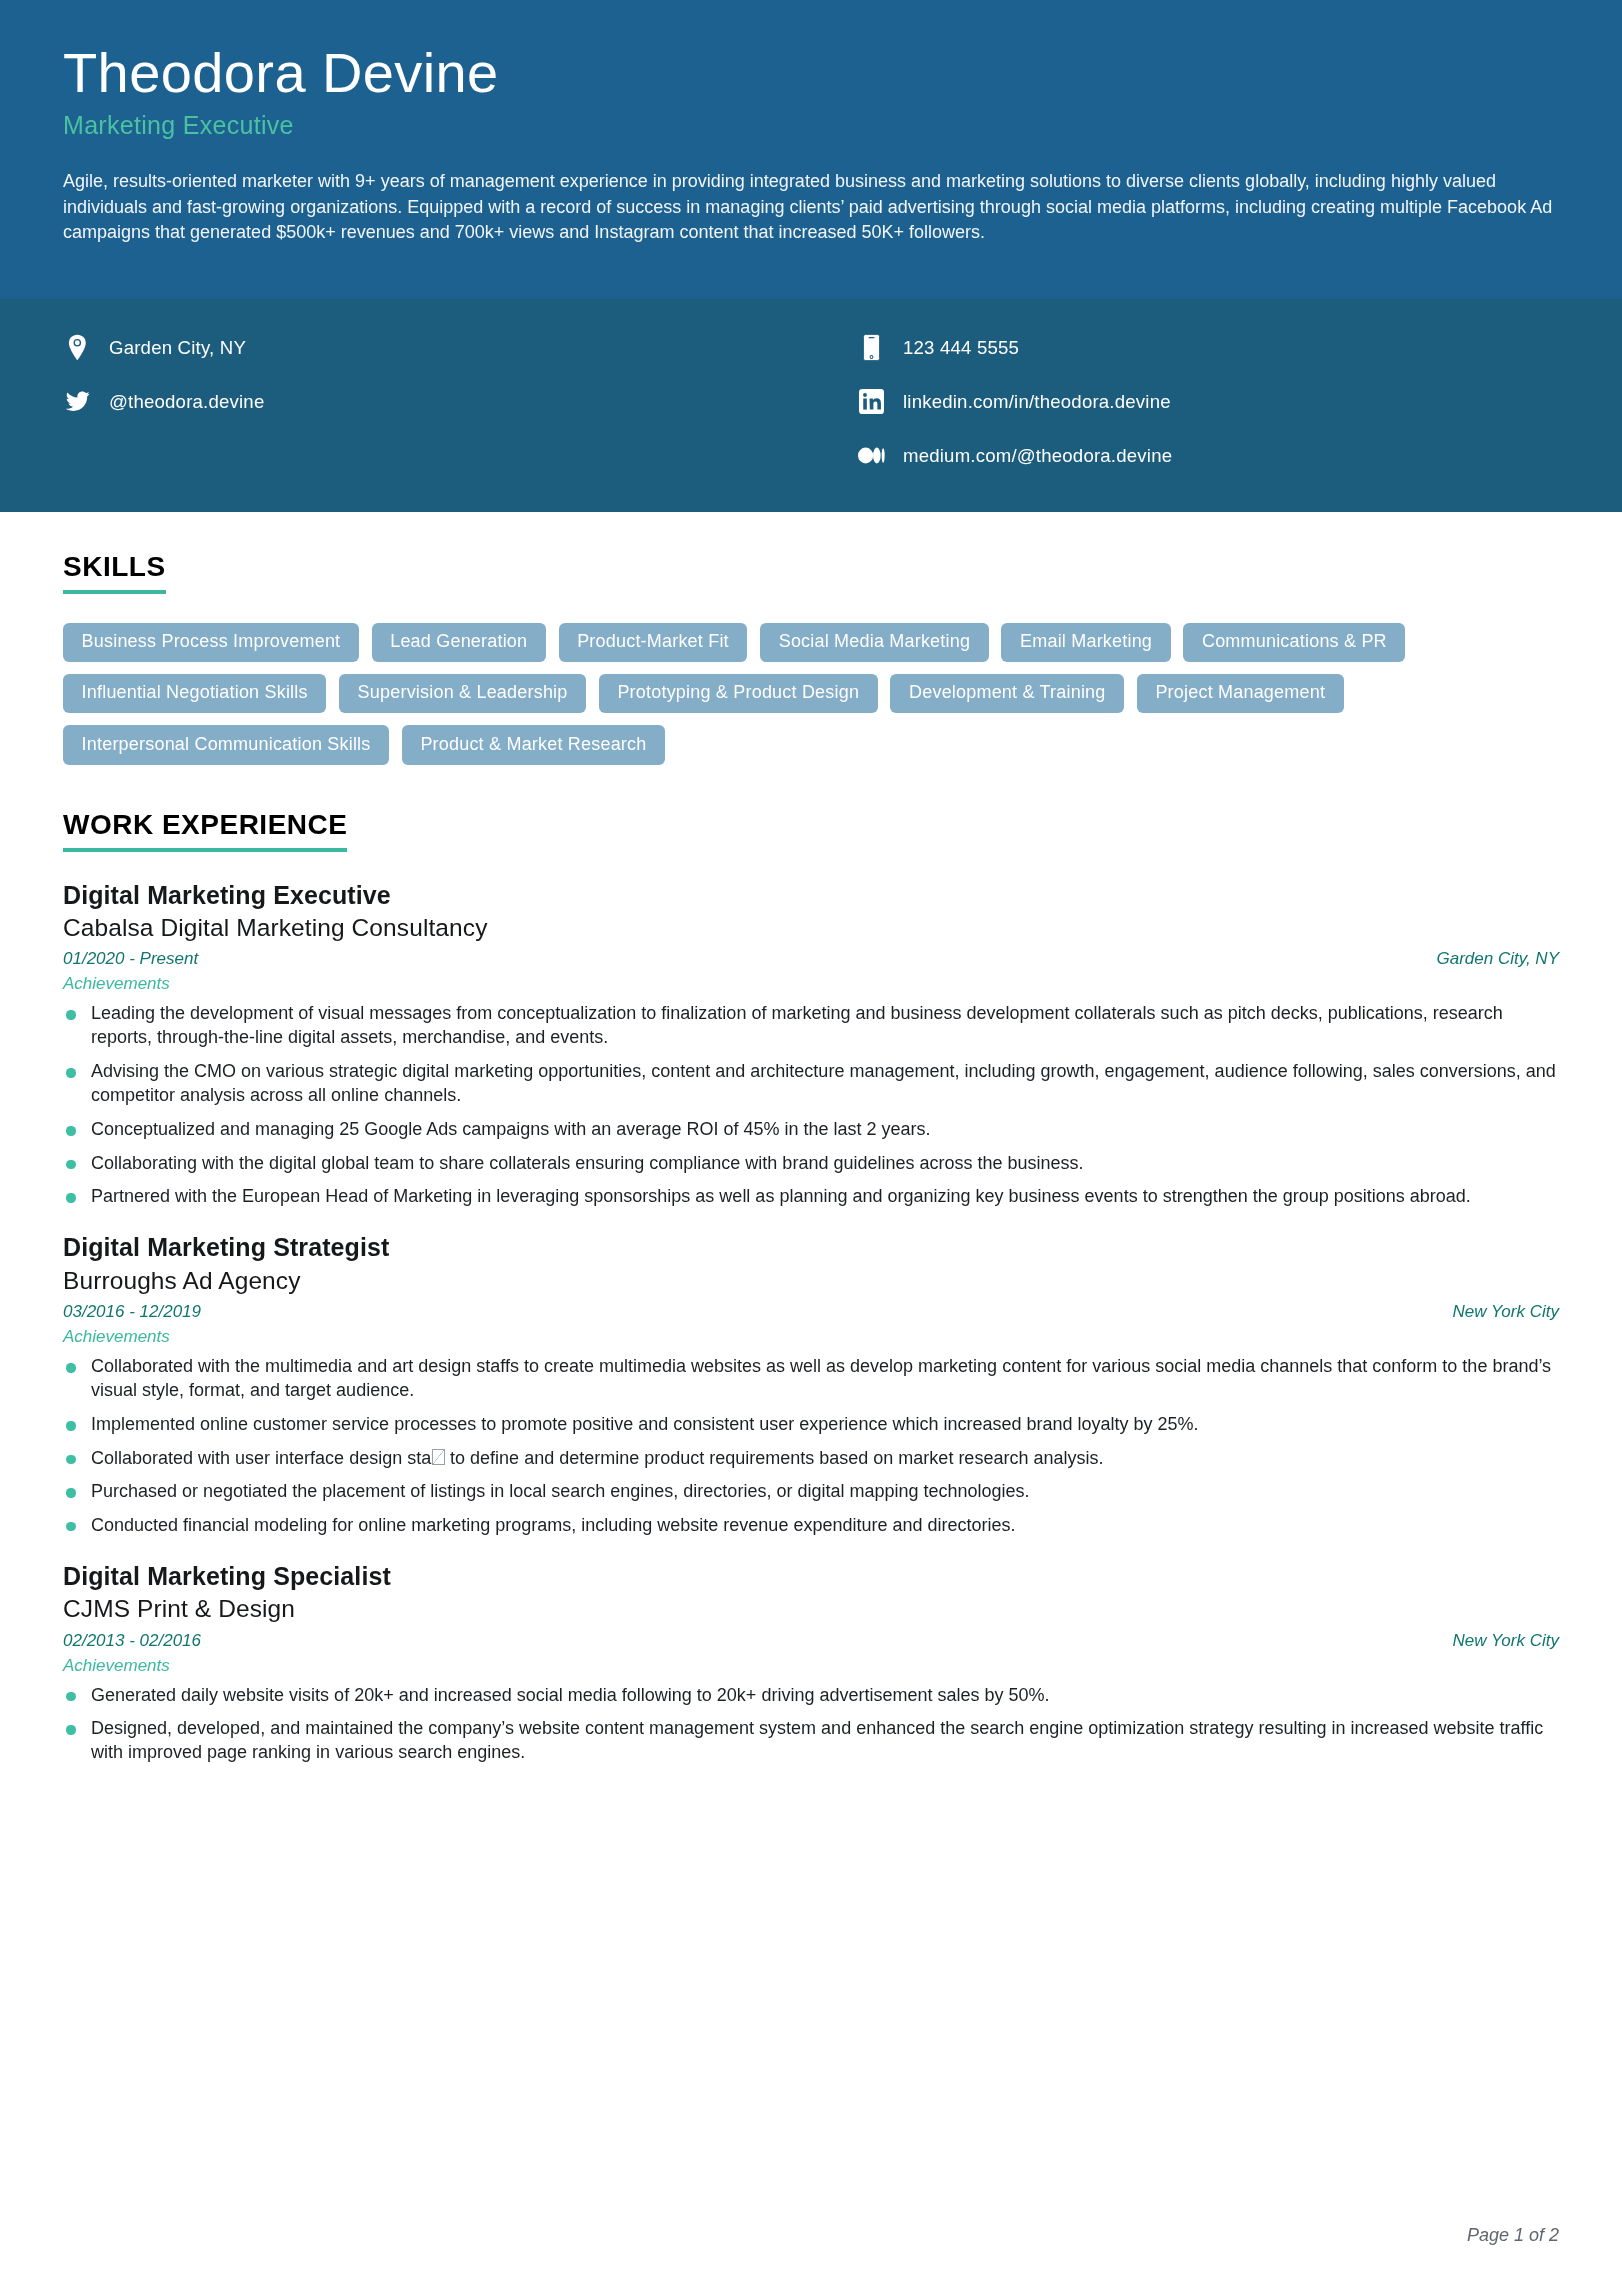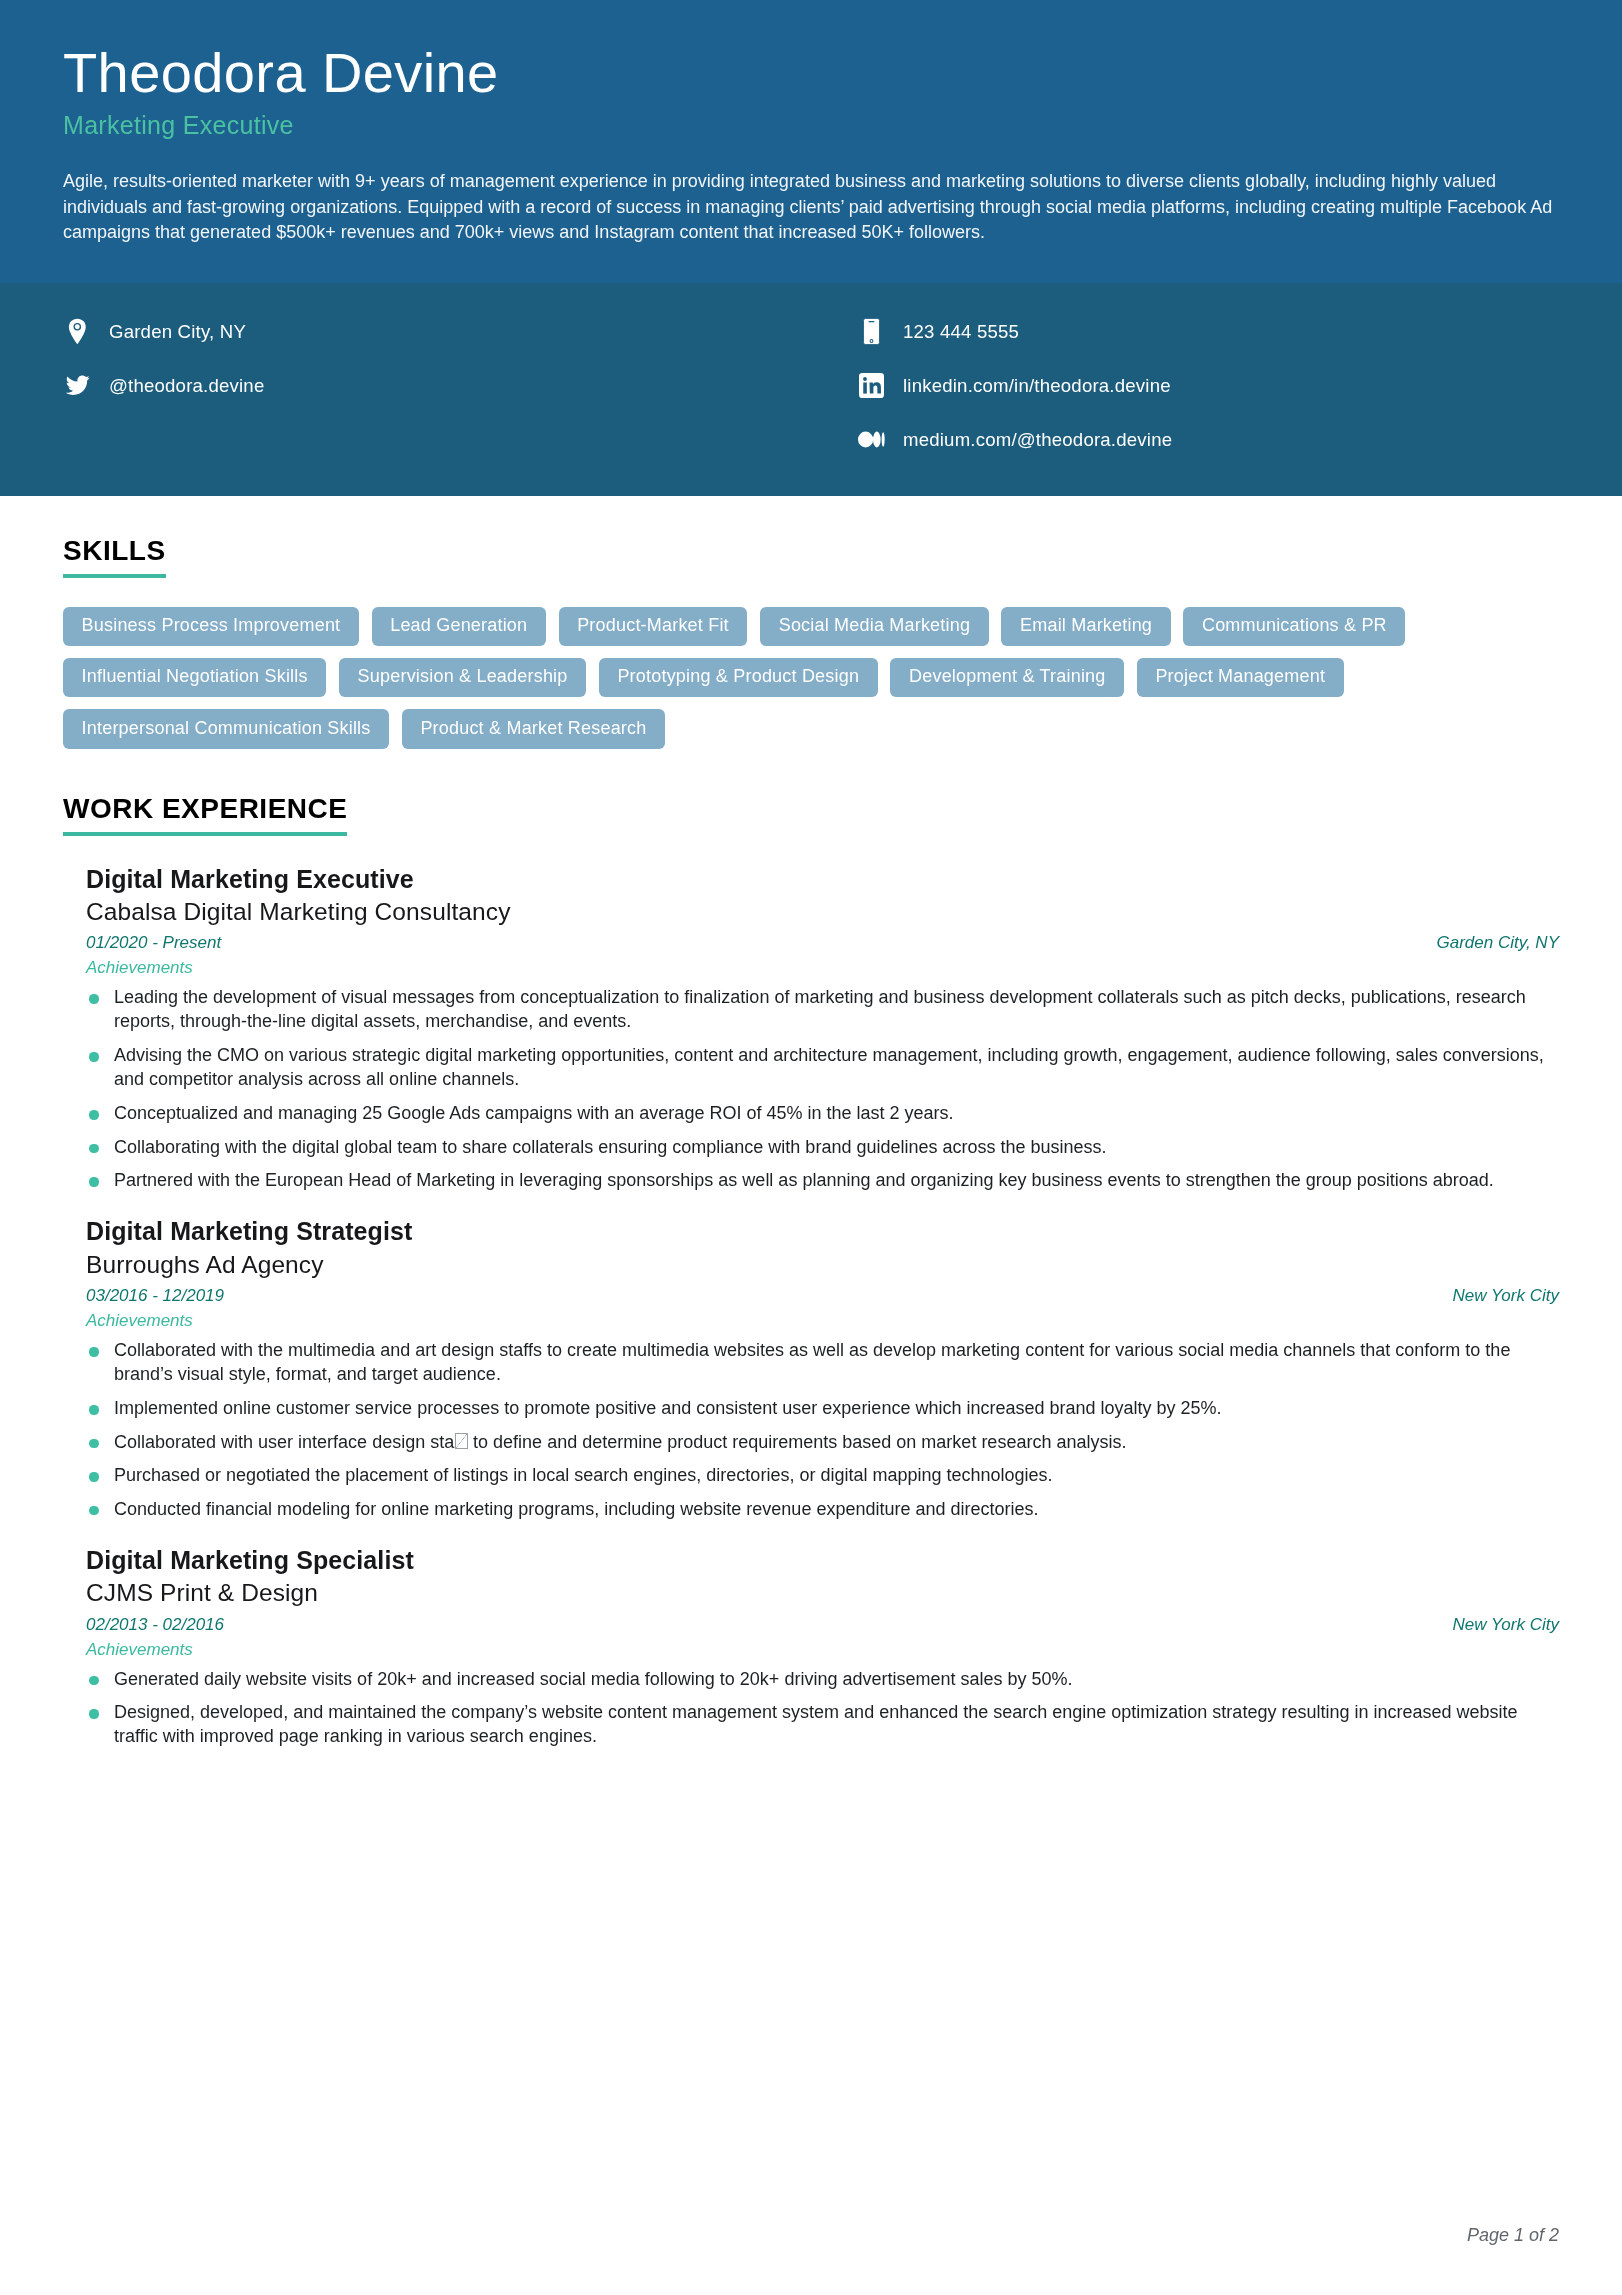--- a/index.html
+++ b/index.html
@@ -12,21 +12,21 @@
     width: 1622px;
     height: 2295px;
     position: relative;
     overflow: hidden;
     -webkit-font-smoothing: antialiased;
   }
 
   
   .header {
     background: #1d6191;
-    padding: 44px 63px 37px 63px;
+    padding: 44px 63px 53px 63px;
     box-sizing: border-box;
   }
   .name {
     font-size: 56px;
     font-weight: 300;
     color: #ffffff;
     letter-spacing: 0.4px;
     line-height: 1.05;
     margin: 0 0 8.4px 0;
   }
@@ -112,21 +112,21 @@
     color: #ffffff;
     border-radius: 6px;
     font-size: 18px;
     font-weight: 300;
     padding: 8.4px 18.6px 10px 18.6px;
     letter-spacing: 0.2px;
     white-space: nowrap;
   }
 
   
-  .job { margin-bottom: 25px; margin-left: 23px; }
+  .job { margin-bottom: 25px; }
   .job-title {
     font-size: 25px;
     font-weight: 700;
     color: #16181a;
     letter-spacing: 0.1px;
     margin: 0 0 4.2px 0;
   }
   .job-company {
     font-size: 24.5px;
     font-weight: 300;

